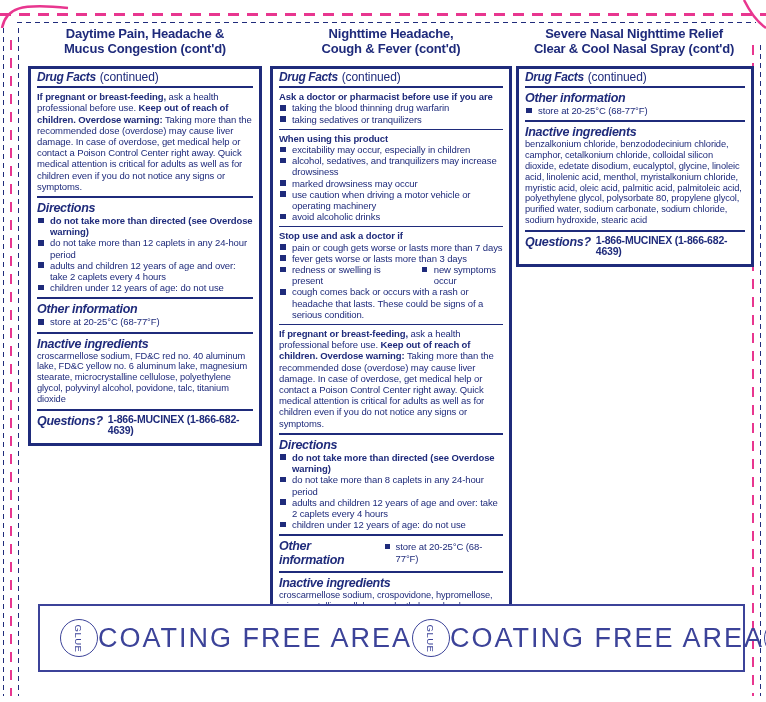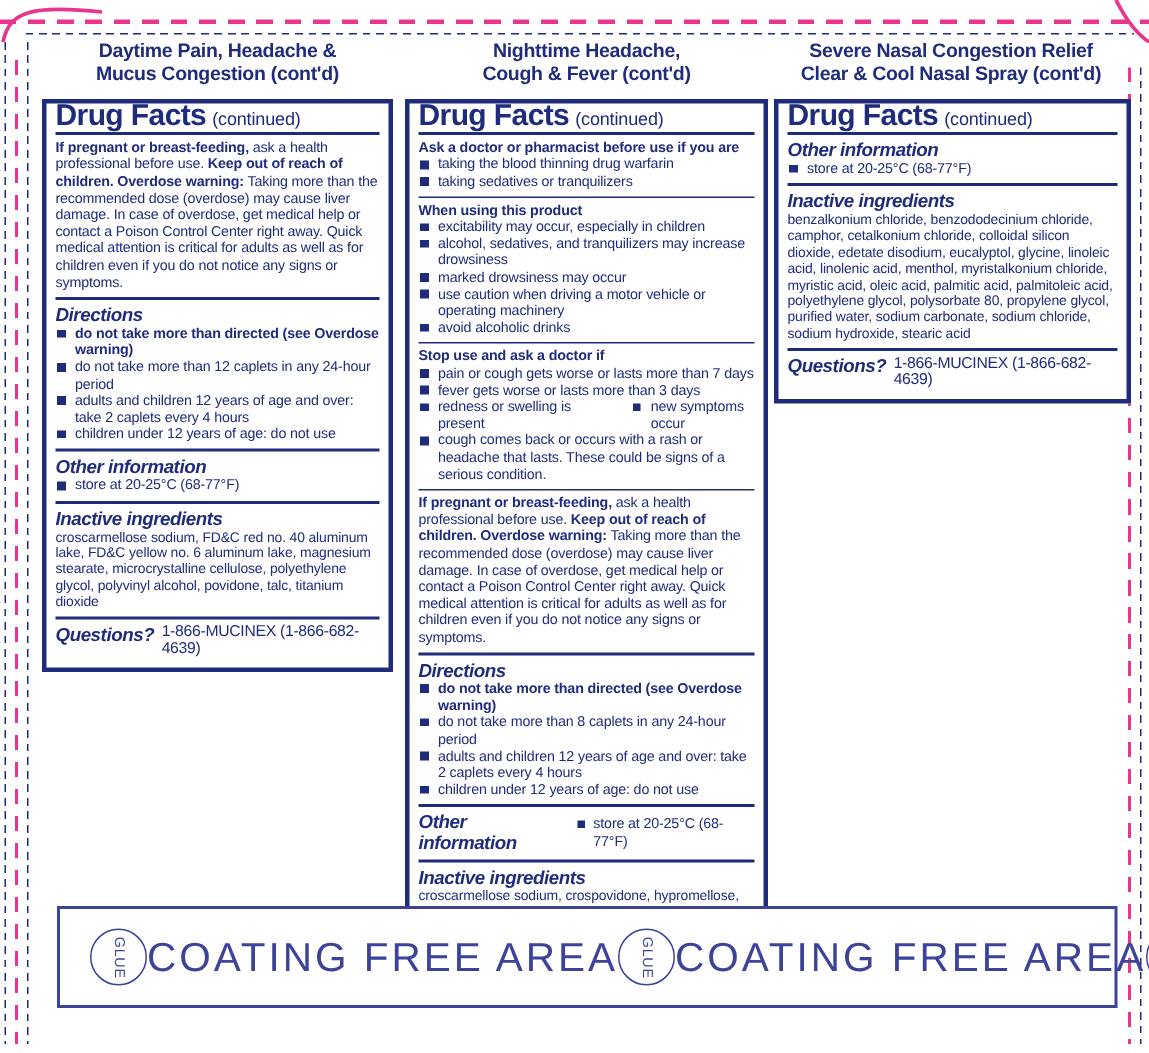--- a/index.html
+++ b/index.html
@@ -23,38 +23,38 @@
     position:absolute;top:26px;text-align:center;font-weight:bold;
     font-size:13px;line-height:15px;letter-spacing:-0.2px;color:var(--navy);
   }
   
   .df-box{
     position:absolute;background:#fff;border:3px solid var(--navy);
     padding:1px 6px 3px;box-sizing:border-box;
     font-size:9.5px;line-height:11.2px;letter-spacing:-0.1px;
   }
   .df-title{display:flex;align-items:baseline;gap:4px;border-bottom:2.5px solid var(--navy);padding:2px 0 3px;}
-  .df-title .dfb{font-size:20px;font-weight:bold;letter-spacing:-0.4px;}
+  .df-title .dfb{font-size:12px;font-weight:bold;font-style:italic;letter-spacing:-0.4px;}
   .df-title .dfc{font-size:12px;}
   .sec{padding:3px 0 4px;}
   .t-thick{border-top:2.5px solid var(--navy);}
   .t-thin{border-top:1.2px solid var(--navy);}
   .h-it{font-style:italic;font-weight:bold;font-size:12.5px;letter-spacing:-0.3px;line-height:14px;}
   .h-b{font-weight:bold;}
   p.bodytxt{margin:0;}
   .b{font-weight:bold;}
   .bullet{position:relative;padding-left:13px;}
   .bullet::before{content:"";position:absolute;left:1px;top:2.6px;width:5.5px;height:5.5px;background:var(--navy);}
   .bullet-pair{display:flex;gap:32px;}
   .bullet-pair .bullet{padding-left:13px;}
   .inline-row{display:flex;align-items:baseline;gap:6px;}
   .inline-row .bullet{padding-left:12px;}
   .inline-row .bullet::before{top:2.6px;}
   .q-row{display:flex;align-items:flex-start;gap:5px;}
-  .q-phone{font-weight:normal;font-size:10.5px;letter-spacing:-0.2px;}
+  .q-phone{font-weight:bold;font-size:10.5px;letter-spacing:-0.2px;}
   .tight{line-height:10.8px;font-size:9.3px;}
   
   .coating-box{
     position:absolute;left:38px;top:604px;width:707px;height:68px;box-sizing:border-box;
     border:2px solid var(--indigo);display:flex;align-items:center;justify-content:space-between;
     padding:0 20px;background:#fff;
   }
   .coating-text{font-size:27px;letter-spacing:2px;color:var(--indigo);white-space:nowrap;}
   .glue-circle{
     width:36px;height:36px;border:1.6px solid var(--indigo);border-radius:50%;
@@ -85,21 +85,21 @@
 
   <div class="col-header" style="left:28px;width:234px;">
     <div>Daytime Pain, Headache &amp;</div>
     <div>Mucus Congestion (cont'd)</div>
   </div>
   <div class="col-header" style="left:270px;width:242px;">
     <div>Nighttime Headache,</div>
     <div>Cough &amp; Fever (cont'd)</div>
   </div>
   <div class="col-header" style="left:514px;width:240px;">
-    <div>Severe Nasal Congestion Relief</div>
+    <div>Severe Nasal Nighttime Relief</div>
     <div>Clear &amp; Cool Nasal Spray (cont'd)</div>
   </div>
 
   <div class="df-box" style="left:28px;top:66px;width:234px;min-height:322px;">
     <div class="df-title">
       <span class="dfb">Drug Facts</span>
       <span class="dfc">(continued)</span>
     </div>
     <div class="sec">
       <p class="bodytxt">

